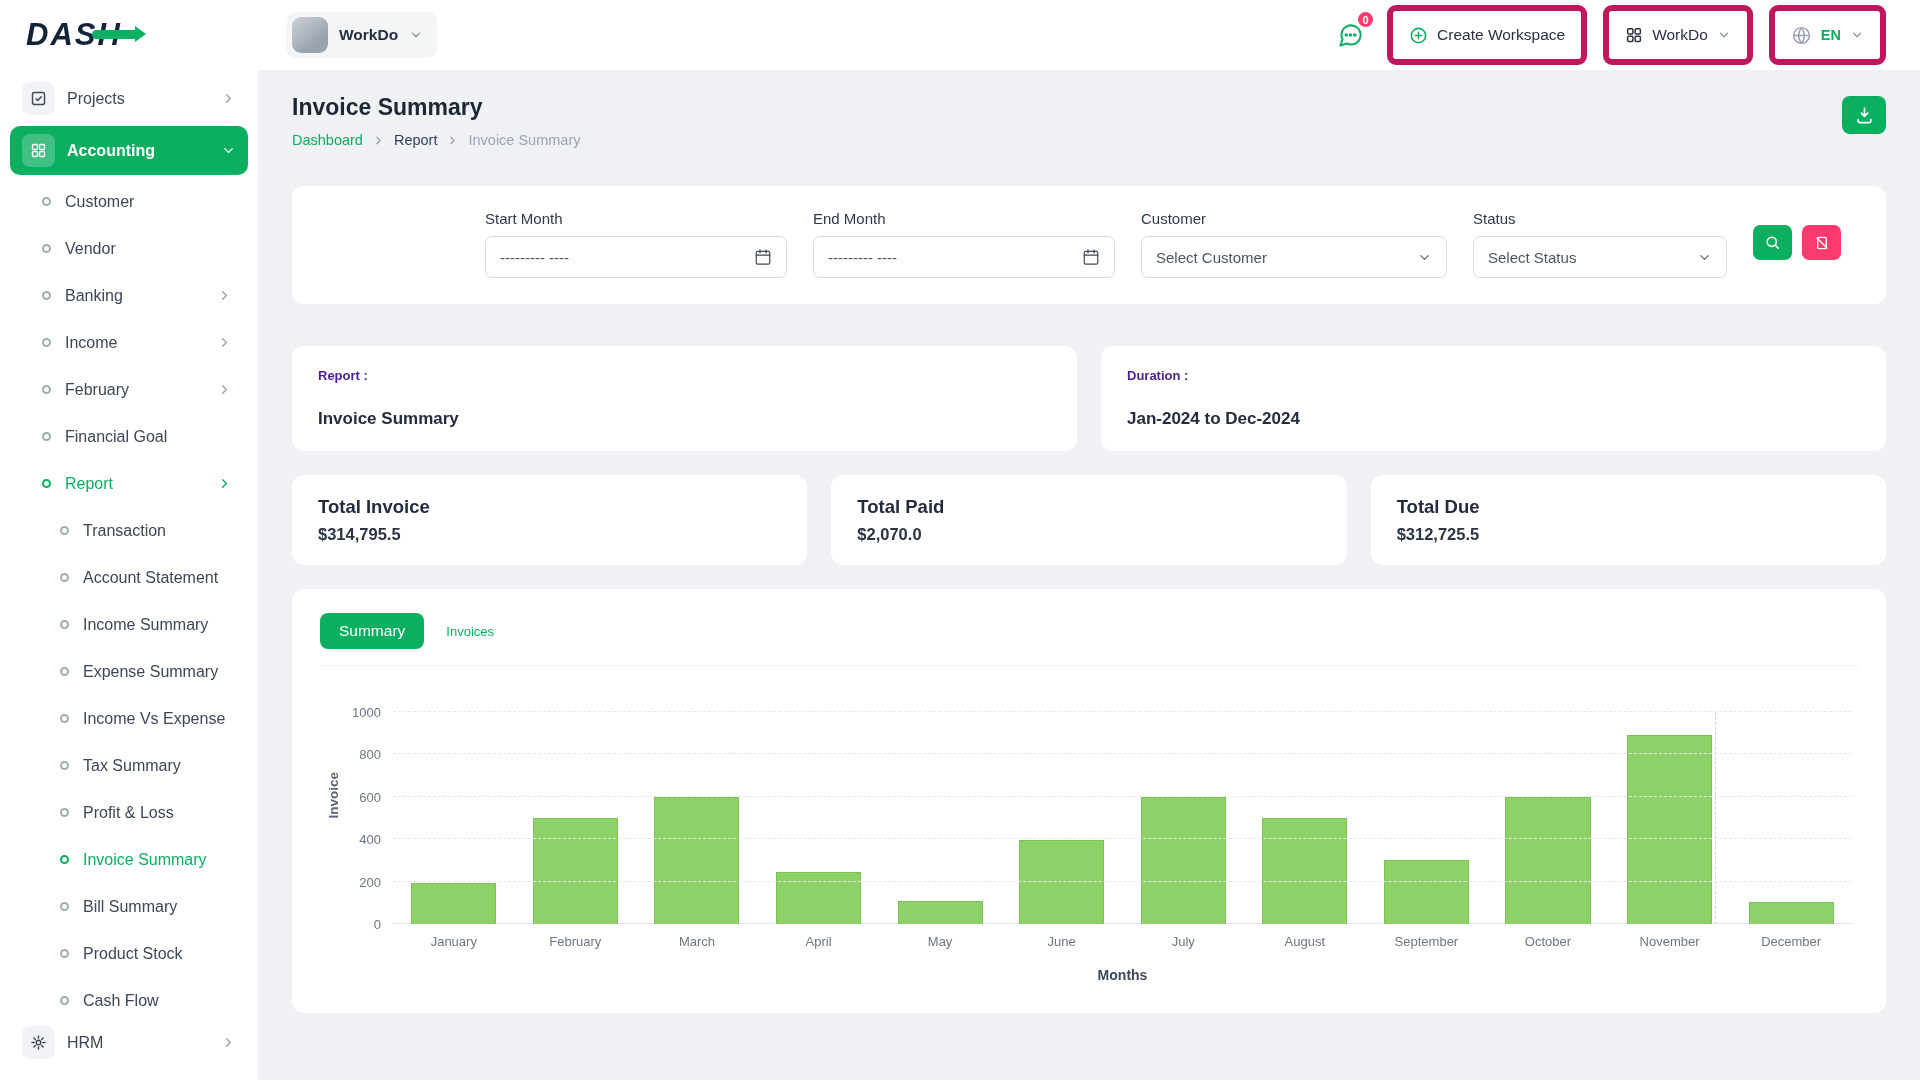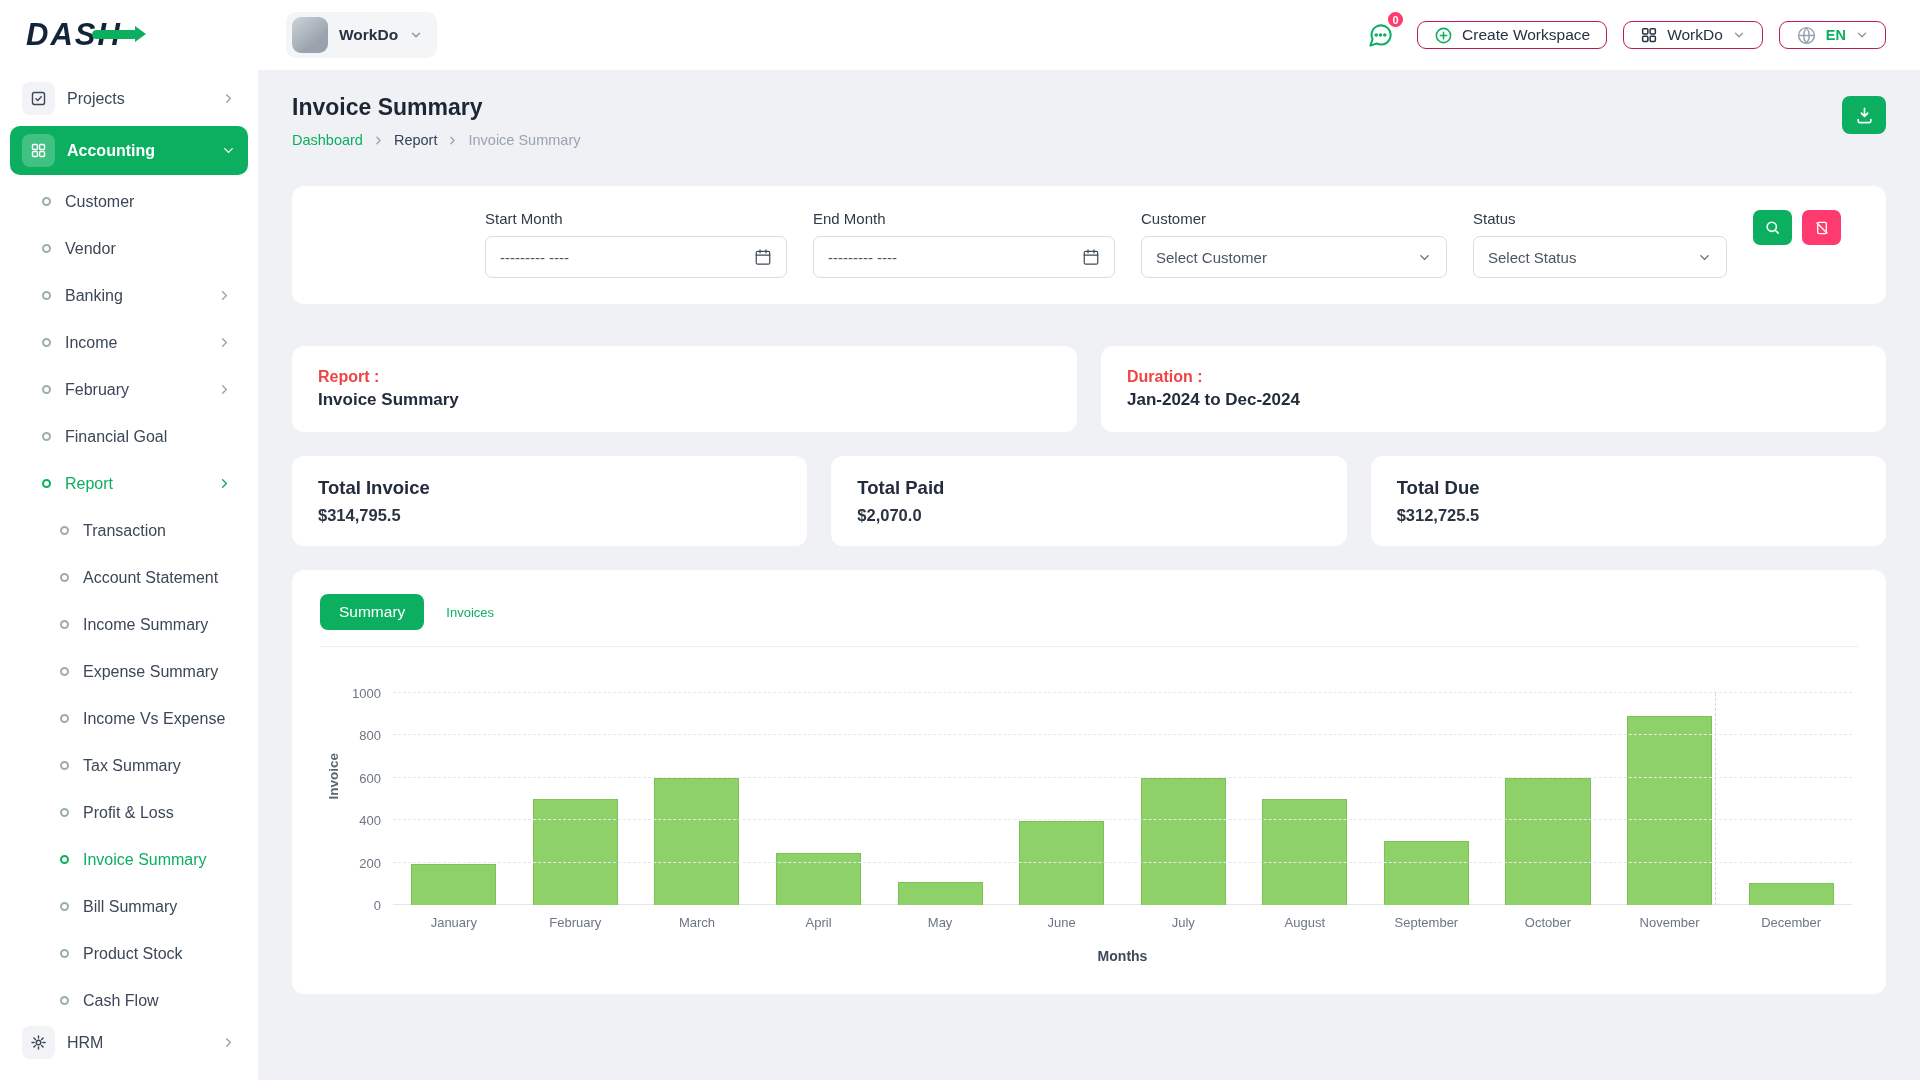--- a/index.html
+++ b/index.html
@@ -37,51 +37,51 @@
 
   
   .main { flex: 1; display: flex; flex-direction: column; min-width: 0; }
   .topbar { height: 70px; background: #fff; display: flex; align-items: center; justify-content: space-between; padding: 0 34px 0 28px; flex: none; }
   .ws-pill { display: flex; align-items: center; gap: 11px; background: #f3f5f7; border-radius: 10px; padding: 5px 14px 5px 6px; cursor: pointer; }
   .avatar { width: 36px; height: 36px; border-radius: 9px; background: linear-gradient(140deg,#cdd3da 0%,#9aa3ad 70%); }
   .ws-name { font-size: 15.5px; font-weight: bold; color: #273142; }
   .topbar-right { display: flex; align-items: center; gap: 16px; }
   .icon-btn { position: relative; width: 42px; height: 42px; display: grid; place-items: center; cursor: pointer; }
   .badge { position: absolute; top: -4px; right: -4px; background: #ff3a6e; color: #fff; font-size: 11px; font-weight: bold; min-width: 19px; height: 19px; border-radius: 10px; display: grid; place-items: center; border: 2.5px solid #fff; }
-  .tb-btn { height: 28px; display: flex; align-items: center; gap: 9px; padding: 0 16px; border: 1px solid #be185d; border-radius: 9px; background: #fff; font-size: 15.5px; color: #273142; cursor: pointer; }
+  .tb-btn { height: 60px; display: flex; align-items: center; gap: 9px; padding: 0 16px; border: 6px solid #be185d; border-radius: 9px; background: #fff; font-size: 15.5px; color: #273142; cursor: pointer; }
   .lang-label { color: #0caf60; font-weight: bold; font-size: 14.5px; }
 
   
   .content { padding: 24px 34px 0; flex: 1; overflow: hidden; }
   .page-head { display: flex; justify-content: space-between; align-items: flex-start; }
   .page-title { font-size: 23px; font-weight: bold; color: #1d2734; margin: 0 0 11px; }
   .breadcrumb { display: flex; align-items: center; gap: 9px; font-size: 14.5px; }
   .bc-link { color: #0caf60; cursor: pointer; }
   .bc-mid { color: #33415c; }
   .bc-current { color: #9aa3b2; }
   .dl-btn { width: 44px; height: 38px; background: #0caf60; border-radius: 8px; display: grid; place-items: center; cursor: pointer; margin-top: 2px; }
 
   .card { background: #fff; border-radius: 12px; }
 
-  .filter-card { margin-top: 38px; padding: 24px 28px 26px; display: flex; align-items: flex-start; gap: 26px; }
+  .filter-card { margin-top: 38px; padding: 24px 28px 26px; display: flex; align-items: center; gap: 26px; }
   .filter-spacer { width: 139px; flex: none; }
   .f-group { display: flex; flex-direction: column; }
   .f-label { font-size: 15px; color: #2f3a4a; margin-bottom: 9px; }
   .f-input { height: 42px; border: 1px solid #d8dde3; border-radius: 7px; display: flex; align-items: center; justify-content: space-between; gap: 10px; padding: 0 14px; font-size: 15px; color: #4b5563; background: #fff; cursor: pointer; }
   .w-date { width: 302px; }
   .w-cust { width: 306px; }
   .w-stat { width: 254px; }
   .fbtns { display: flex; gap: 10px; padding-bottom: 3px; }
   .sq-btn { width: 39px; height: 35px; border-radius: 7px; display: grid; place-items: center; cursor: pointer; border: none; }
   .sq-btn.search { background: #0caf60; }
   .sq-btn.reset { background: #ff3a6e; }
 
   .info-row { display: flex; gap: 24px; margin-top: 42px; }
   .info-card { flex: 1; padding: 22px 26px; }
-  .info-label { font-size: 16px; font-weight: bold; color: #ef4444; margin-bottom: 4px; }
+  .info-label { font-size: 13px; font-weight: bold; color: #4c1d95; margin-bottom: 26px; }
   .info-value { font-size: 17px; font-weight: bold; color: #222c3c; }
 
   .totals-row { display: flex; gap: 24px; margin-top: 24px; }
   .total-card { flex: 1; padding: 21px 26px; }
   .total-label { font-size: 18.5px; font-weight: bold; color: #222c3c; margin-bottom: 7px; }
   .total-value { font-size: 16.5px; font-weight: bold; color: #2a3442; }
 
   .chart-card { margin-top: 24px; padding: 24px 28px 30px; }
   .tabs { display: flex; align-items: center; gap: 10px; padding-bottom: 16px; border-bottom: 1px solid #edeff2; }
   .tab-active { background: #0caf60; color: #fff; border-radius: 8px; padding: 9px 19px; font-size: 15.5px; cursor: pointer; }

